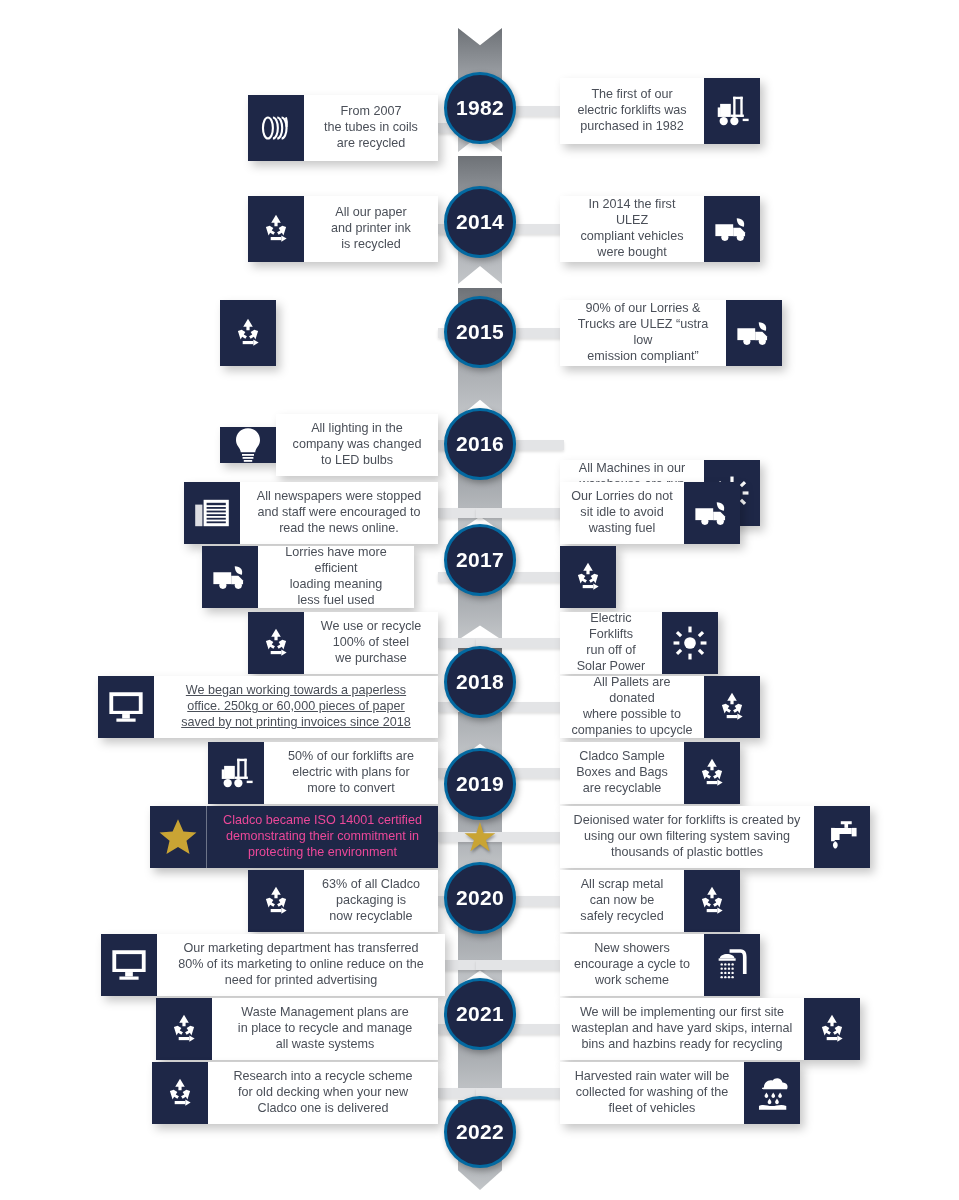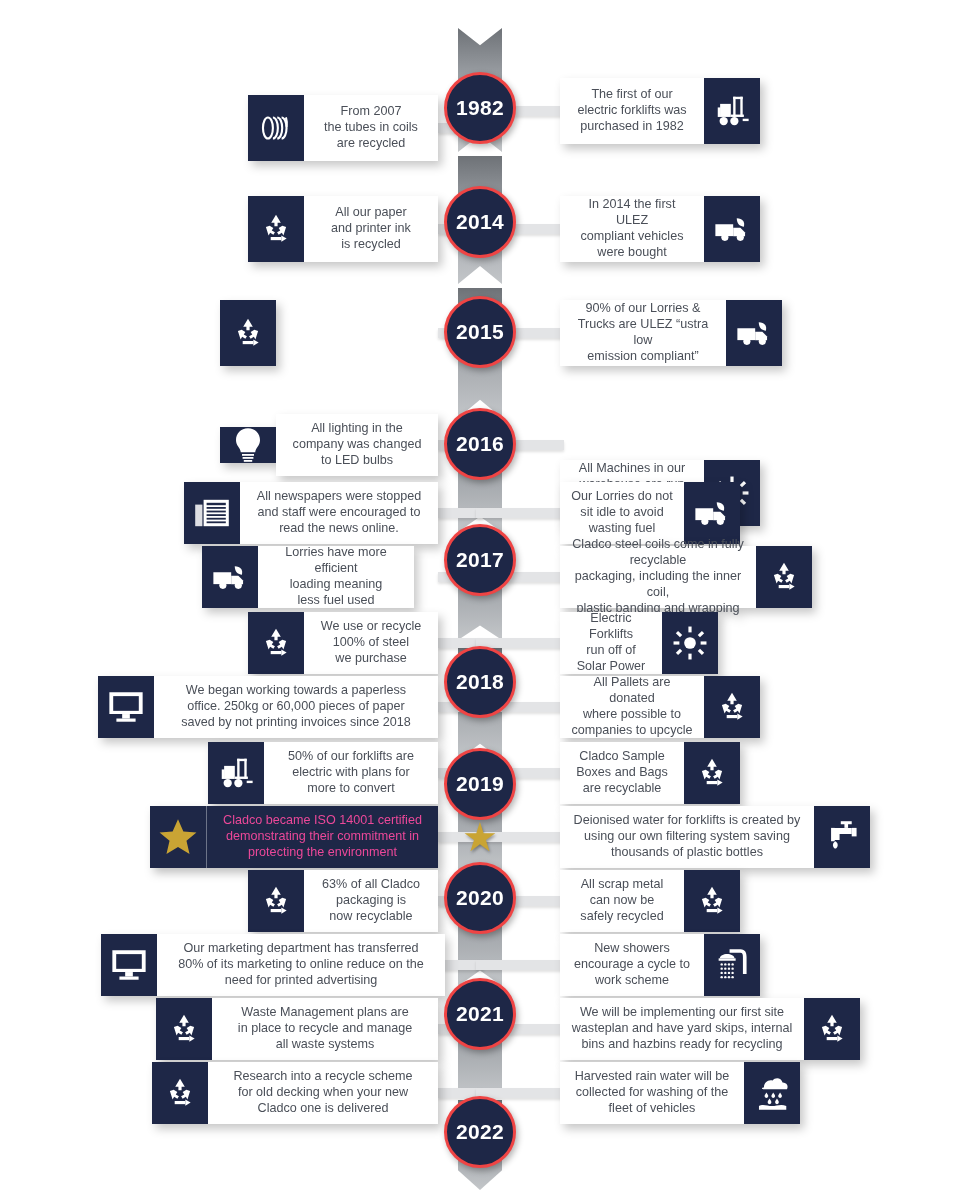--- a/index.html
+++ b/index.html
@@ -19,21 +19,21 @@
     filter:drop-shadow(3px 3px 4px rgba(0,0,0,.28));
   }
   .seg.top   {clip-path:polygon(0 0,50% 14%,100% 0,100% 100%,50% 86%,0 100%);}
   .seg.mid   {clip-path:polygon(0 0,100% 0,100% 100%,50% 86%,0 100%);}
   .seg.plain {clip-path:polygon(0 0,100% 0,100% 100%,0 100%);}
   .seg.tail  {clip-path:polygon(0 0,100% 0,100% 78%,50% 100%,0 78%);}
 
   
   .year{
     position:absolute;width:72px;height:72px;border-radius:50%;
-    background:#1e2747;border:3px solid #ef4444;
+    background:#1e2747;border:3px solid #0369a1;
     box-sizing:border-box;color:#fff;
     display:flex;align-items:center;justify-content:center;
     font-size:21px;font-weight:bold;letter-spacing:.3px;
     box-shadow:2px 3px 6px rgba(0,0,0,.3);
     z-index:6;
   }
   .spine-star{
     position:absolute;z-index:6;width:44px;height:44px;
     display:flex;align-items:center;justify-content:center;
     color:#c9a434;font-size:40px;line-height:1;
@@ -325,23 +325,20 @@
           <svg width="34" height="34" viewBox="0 0 64 64">
             <g class="w">
     <path d="M32 5 L41 20 L35 20 L35 27 L29 27 L29 20 L23 20 Z"></path>
     <path d="M20 26 L27 30 L24 35 L30 38 L27 43 L21 39 L18 44 L13 28 Z"></path>
     <path d="M44 26 L51 28 L46 44 L43 39 L37 43 L34 38 L40 35 L37 30 Z"></path>
     <path d="M22 47 L42 47 L42 53 L22 53 Z"></path>
     <path d="M42 44 L52 50 L42 56 Z"></path>
   </g>
           </svg>
         </div>
-        <div class="tx" style="width: 196px; white-space: pre-line;">Cladco steel coils come in fully recyclable
-packaging, including the inner coil,
-plastic banding and wrapping</div>
       </div>
       <div class="entry left" style="top: 612px; height: 62px; left: 248px; width: 190px;">
         <div class="ic">
           <svg width="34" height="34" viewBox="0 0 64 64">
             <g class="w">
     <path d="M32 5 L41 20 L35 20 L35 27 L29 27 L29 20 L23 20 Z"></path>
     <path d="M20 26 L27 30 L24 35 L30 38 L27 43 L21 39 L18 44 L13 28 Z"></path>
     <path d="M44 26 L51 28 L46 44 L43 39 L37 43 L34 38 L40 35 L37 30 Z"></path>
     <path d="M22 47 L42 47 L42 53 L22 53 Z"></path>
     <path d="M42 44 L52 50 L42 56 Z"></path>
@@ -376,21 +373,21 @@
         <div class="ic">
           <svg width="36" height="32" viewBox="0 0 56 50">
             <g class="w">
     <path d="M2 2 L54 2 L54 36 L2 36 Z"></path>
     <rect x="22" y="36" width="12" height="7"></rect>
     <rect x="13" y="43" width="30" height="5"></rect>
   </g>
   <rect x="8" y="8" width="40" height="23" fill="#1e2747"></rect>
           </svg>
         </div>
-        <div class="tx" style="width: 284px; white-space: pre-line;">We began working towards a paperless
+        <div class="tx" style="width: 284px; white-space: pre-line; text-decoration: underline;">We began working towards a paperless
 office. 250kg or 60,000 pieces of paper
 saved by not printing invoices since 2018</div>
       </div>
       <div class="entry right" style="top: 676px; height: 62px; left: 560px; width: 200px;">
         <div class="ic">
           <svg width="34" height="34" viewBox="0 0 64 64">
             <g class="w">
     <path d="M32 5 L41 20 L35 20 L35 27 L29 27 L29 20 L23 20 Z"></path>
     <path d="M20 26 L27 30 L24 35 L30 38 L27 43 L21 39 L18 44 L13 28 Z"></path>
     <path d="M44 26 L51 28 L46 44 L43 39 L37 43 L34 38 L40 35 L37 30 Z"></path>

